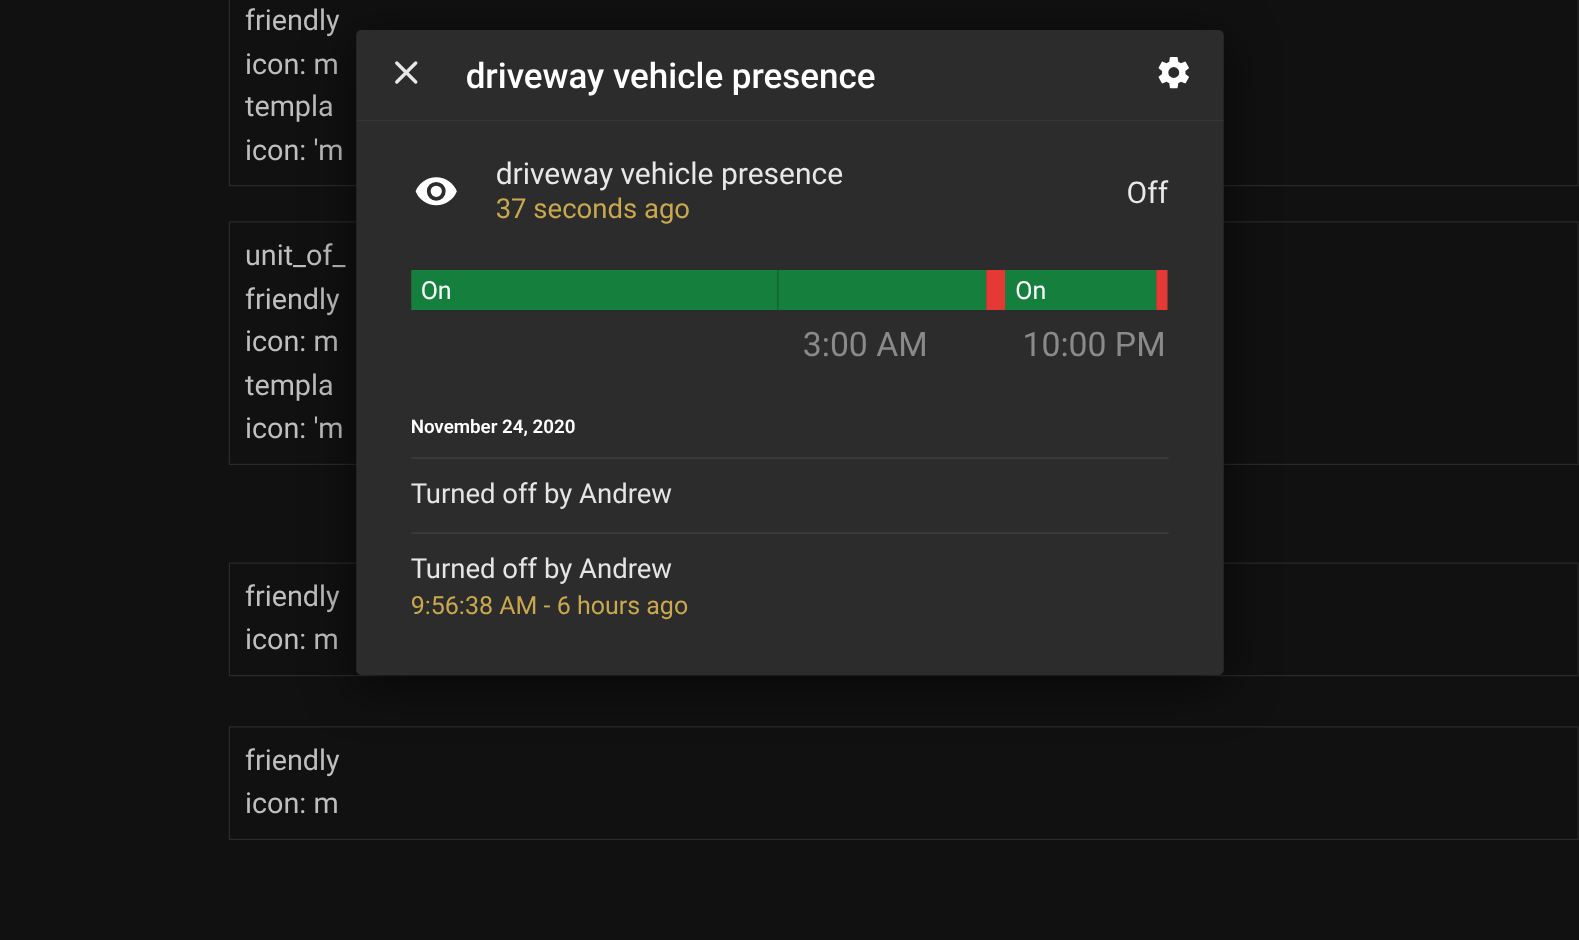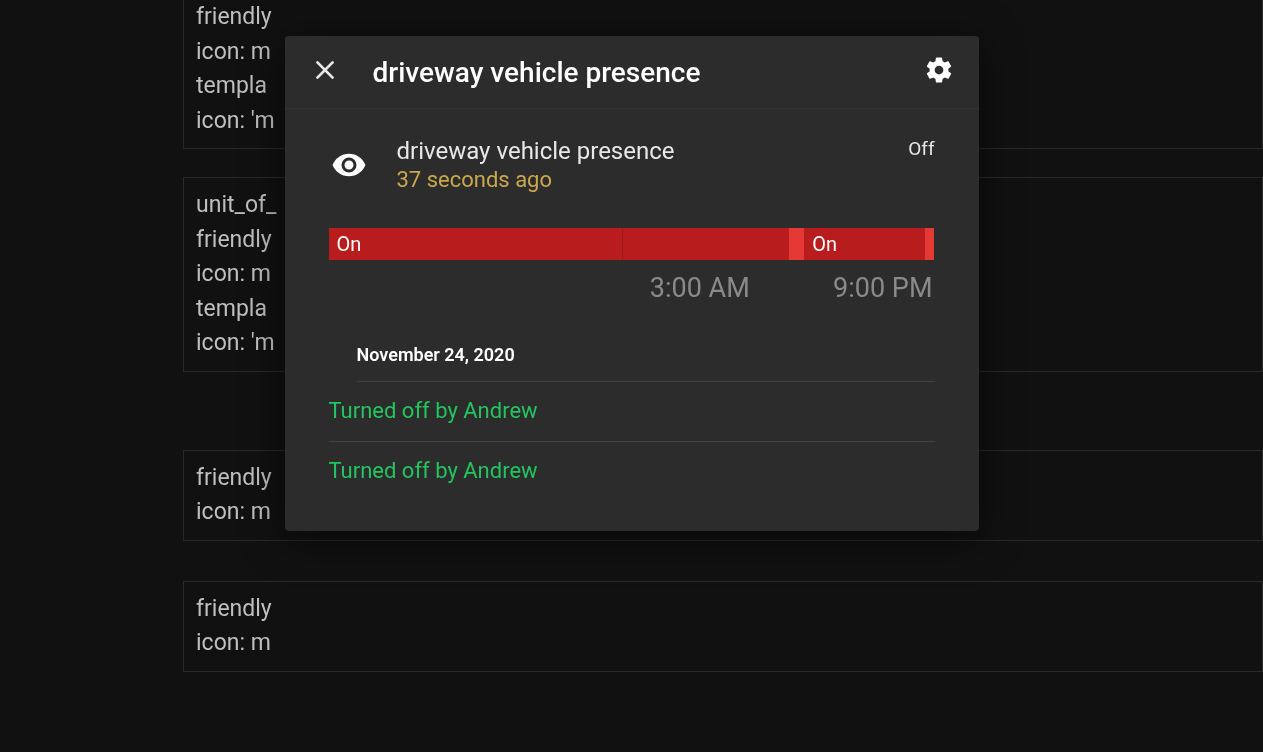--- a/index.html
+++ b/index.html
@@ -36,21 +36,21 @@
     }
     .overlay {
       position: absolute;
       top: 0;
       left: 0;
       right: 0;
       bottom: 0;
       display: flex;
       align-items: flex-start;
       justify-content: center;
-      padding-top: 36px;
+      padding-top: 24px;
     }
     .dialog {
       width: 694px;
       background: #2c2c2c;
       border-radius: 4px;
       box-shadow: 0 8px 40px rgba(0,0,0,0.6);
       overflow: hidden;
     }
     .dialog-header {
       display: flex;
@@ -120,78 +120,77 @@
       font-size: 24px;
       color: #e8e8e8;
       font-weight: 400;
       margin-bottom: 2px;
     }
     .entity-time {
       font-size: 22px;
       color: #c9a84e;
     }
     .entity-state {
-      font-size: 19px;
+      font-size: 24px;
       color: #e8e8e8;
       align-self: flex-start;
-      margin-top: 0;
+      margin-top: 15px;
     }
     .timeline {
       position: relative;
       height: 32px;
       margin-bottom: 12px;
       display: flex;
     }
     .timeline-segment {
       height: 100%;
       display: flex;
       align-items: center;
       padding-left: 8px;
       font-size: 20px;
       color: #ffffff;
       font-weight: 400;
     }
     .seg-green {
-      background: #b91c1c;
+      background: #15803d;
     }
     .seg-red {
       background: #e53935;
     }
     .timeline-labels {
       display: flex;
       justify-content: space-between;
       font-size: 27px;
       color: #8a8a8a;
       margin-bottom: 40px;
       padding: 0 2px;
     }
     .timeline-label-left {
       margin-left: 38%;
     }
     .history-section {
       
     }
     .history-date {
-      font-size: 18px;
+      font-size: 15px;
       font-weight: 600;
       color: #ffffff;
       padding-bottom: 16px;
       border-bottom: 1px solid rgba(255,255,255,0.1);
-      margin-left: 28px;
     }
     .history-item {
       padding: 16px 0 14px 0;
       border-bottom: 1px solid rgba(255,255,255,0.1);
     }
     .history-item:last-child {
       border-bottom: none;
     }
     .history-title {
       font-size: 22px;
-      color: #22c55e;
+      color: #e5e5e5;
       margin-bottom: 4px;
     }
     .history-time {
       font-size: 20px;
       color: #c9a84e;
     }
   </style>
 </head>
 <body>
 
@@ -257,27 +256,28 @@
       <div class="timeline">
         <div class="timeline-segment seg-green" style="width:48.5%">On</div>
         <div class="timeline-segment seg-green" style="width:27.5%; border-left:1px solid rgba(0,0,0,0.15);"></div>
         <div class="timeline-segment seg-red" style="width:2.5%; padding:0;"></div>
         <div class="timeline-segment seg-green" style="width:20%">On</div>
         <div class="timeline-segment seg-red" style="width:1.5%; padding:0;"></div>
       </div>
       <div class="timeline-labels">
         <span style="visibility:hidden;">.</span>
         <span class="timeline-label-left">3:00 AM</span>
-        <span>9:00 PM</span>
+        <span>10:00 PM</span>
       </div>
 
       <div class="history-section">
         <div class="history-date">November 24, 2020</div>
         <div class="history-item">
           <div class="history-title">Turned off by Andrew</div>
         </div>
         <div class="history-item">
           <div class="history-title">Turned off by Andrew</div>
+          <div class="history-time">9:56:38 AM - 6 hours ago</div>
         </div>
       </div>
     </div>
   </div>
 </div>
 
 </body></html>

